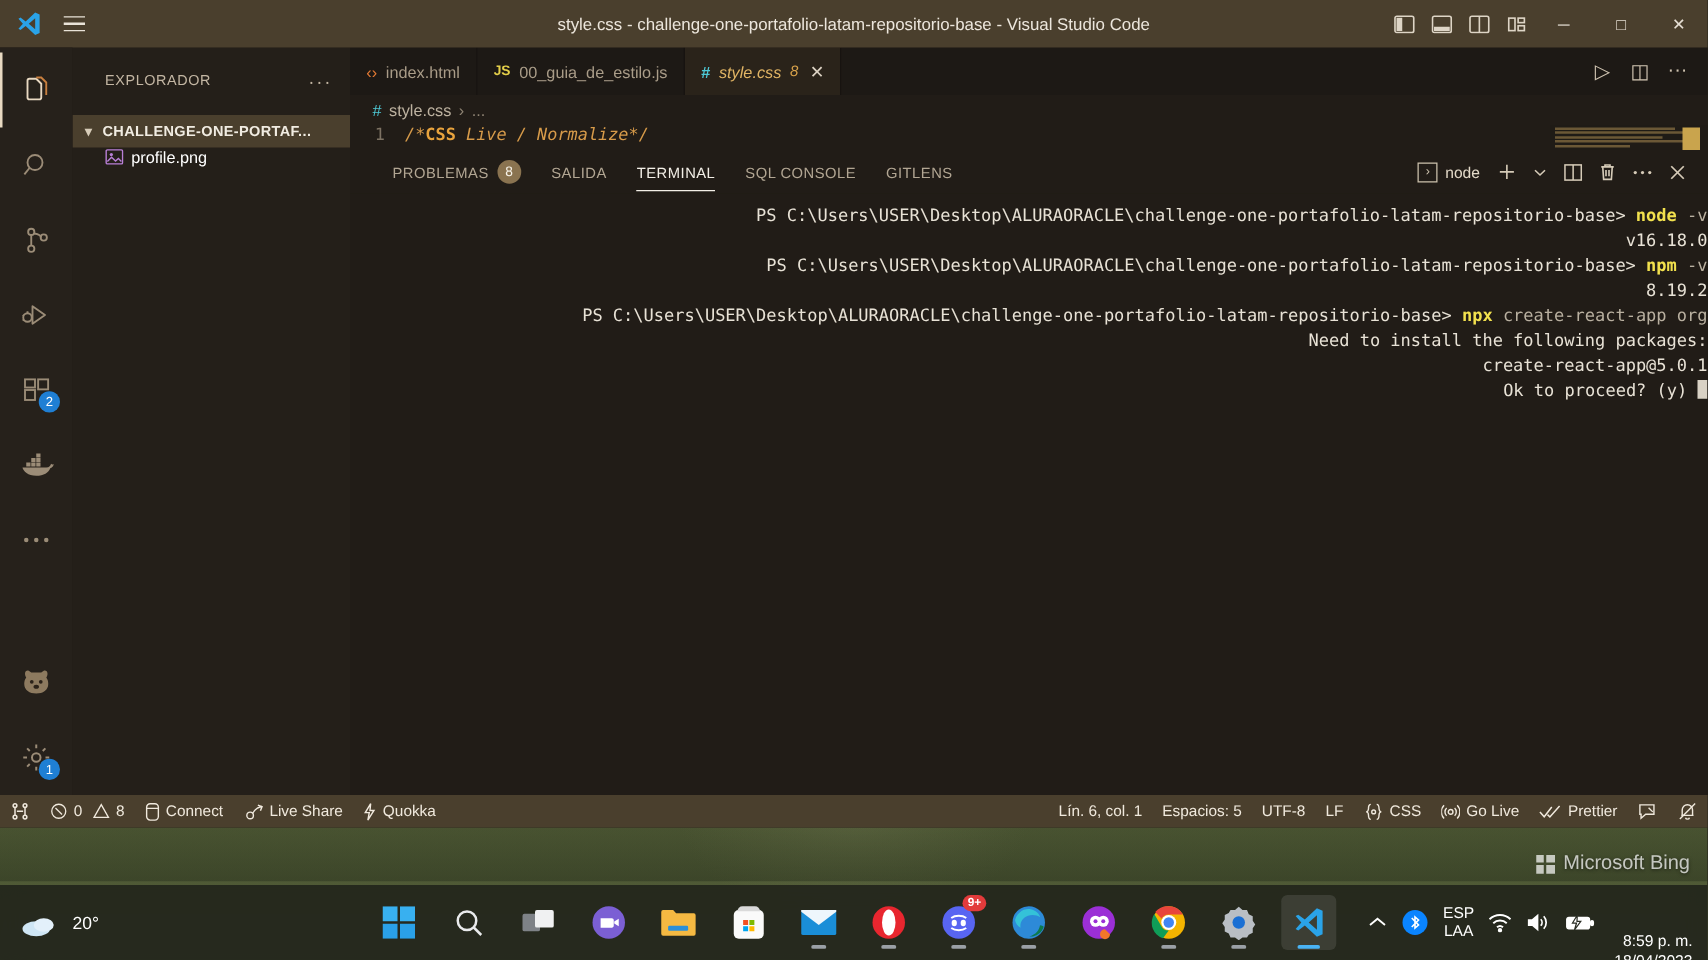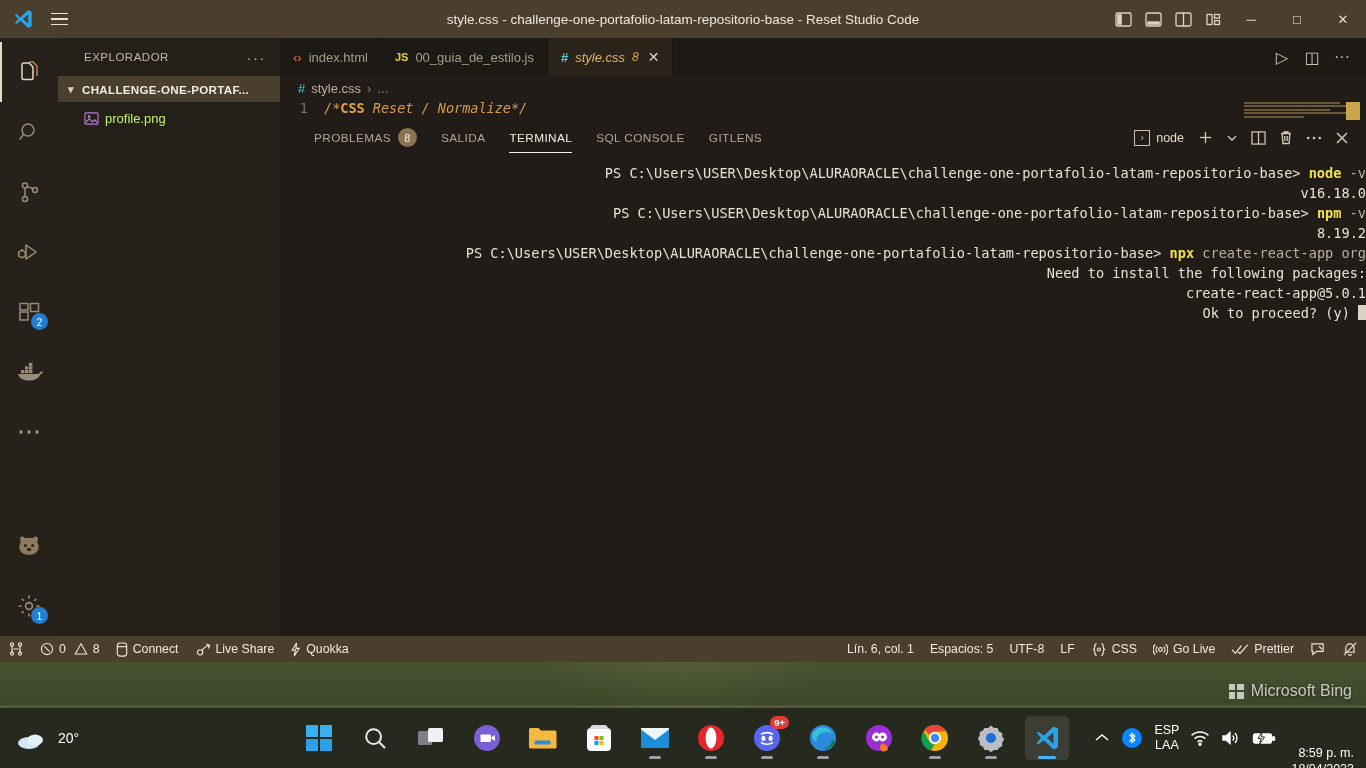--- a/index.html
+++ b/index.html
@@ -88,33 +88,33 @@
     position: absolute; right: 10px; bottom: 12px; min-width: 17px; height: 17px;
     border-radius: 9px; background: #1f7fd4; color: #fff;
     font-size: 10.5px; display: flex; align-items: center; justify-content: center;
     padding: 0 4px; font-family: "Liberation Sans", sans-serif;
   }
   .act-spacer { flex: 1; }
 
   
   #sidebar { width: 222px; background: #241f19; flex: none; display: flex; flex-direction: column; }
   #sidebar-header {
-    height: 38px; display: flex; align-items: center; justify-content: space-between;
+    height: 54px; display: flex; align-items: center; justify-content: space-between;
     padding: 0 14px 0 26px; color: #c3b6a3; font-size: 11.5px; letter-spacing: .5px;
   }
   #sidebar-header .dots { letter-spacing: 1.5px; font-size: 15px; cursor: pointer; }
   .folder-row {
     height: 26px; display: flex; align-items: center; gap: 4px;
     background: #4a3f2d; color: #f1ece2; font-size: 11.6px; font-weight: bold;
     padding-left: 6px; letter-spacing: .3px; cursor: pointer;
   }
   .chev { font-size: 11px; width: 14px; text-align: center; color: #d8cdb9; }
   .file-row {
-    height: 24px; display: flex; align-items: flex-end; gap: 6px;
-    padding-left: 26px; color: #bef264; font-size: 13px; cursor: pointer;
+    height: 24px; display: flex; align-items: flex-start; gap: 6px;
+    padding-left: 26px; color: #ffffff; font-size: 13px; cursor: pointer;
   }
 
   
   #editor-col { flex: 1; display: flex; flex-direction: column; min-width: 0; background: #211c17; }
   #tabbar { height: 38px; background: #1d1915; display: flex; align-items: stretch; flex: none; }
   .tab {
     display: flex; align-items: center; gap: 7px; padding: 0 13px;
     font-size: 13px; color: #a99c88; background: #1d1915;
     border-right: 1px solid #171310; cursor: pointer; white-space: nowrap;
   }
@@ -251,21 +251,21 @@
         <svg width="22" height="22" viewBox="0 0 24 24">
           <path d="M17.6 2.2 9.3 10 4.8 6.6 3 7.6l3.9 4.4L3 16.4l1.8 1 4.5-3.4 8.3 7.8L21.5 20V4zM17.6 7.1v9.8l-5.6-4.9z" fill="#2aa3e8"></path>
         </svg>
       </span>
       <span class="hamburger">
           <i></i>
           <i></i>
           <i></i>
         </span>
     </div>
-    <div id="title-text">style.css - challenge-one-portafolio-latam-repositorio-base - Reset Studio Code</div>
+    <div id="title-text">style.css - challenge-one-portafolio-latam-repositorio-base - Visual Studio Code</div>
     <div class="tb-right">
       <span class="layout-btn">
         <svg width="17" height="15" viewBox="0 0 17 15">
             <rect x="1" y="1" width="15" height="13" rx="1.5" fill="none" stroke="#ded5c6" stroke-width="1.3"></rect>
             <rect x="2.2" y="2.2" width="4.6" height="10.6" fill="#ded5c6"></rect>
           </svg>
       </span>
       <span class="layout-btn">
         <svg width="17" height="15" viewBox="0 0 17 15">
             <rect x="1" y="1" width="15" height="13" rx="1.5" fill="none" stroke="#ded5c6" stroke-width="1.3"></rect>
@@ -414,21 +414,21 @@
 
       <div id="breadcrumb">
         <span class="bc-hash">#</span>
         <span>style.css</span>
         <span class="bc-sep">›</span>
         <span class="bc-sep">...</span>
       </div>
 
       <div id="editor-sliver">
         <span class="line-num">1</span>
-        <span class="code-line"><span>/*</span><span class="kw">CSS</span><span> Reset / Normalize*/</span></span>
+        <span class="code-line"><span>/*</span><span class="kw">CSS</span><span> Live / Normalize*/</span></span>
         <div id="minimap-sliver">
           <div class="mm-line" style="width:96px"></div>
           <div class="mm-line" style="width:112px"></div>
           <div class="mm-line" style="width:86px"></div>
           <div class="mm-line" style="width:104px"></div>
           <div class="mm-line" style="width:60px"></div>
           <div class="mm-slider"></div>
         </div>
       </div>
 

